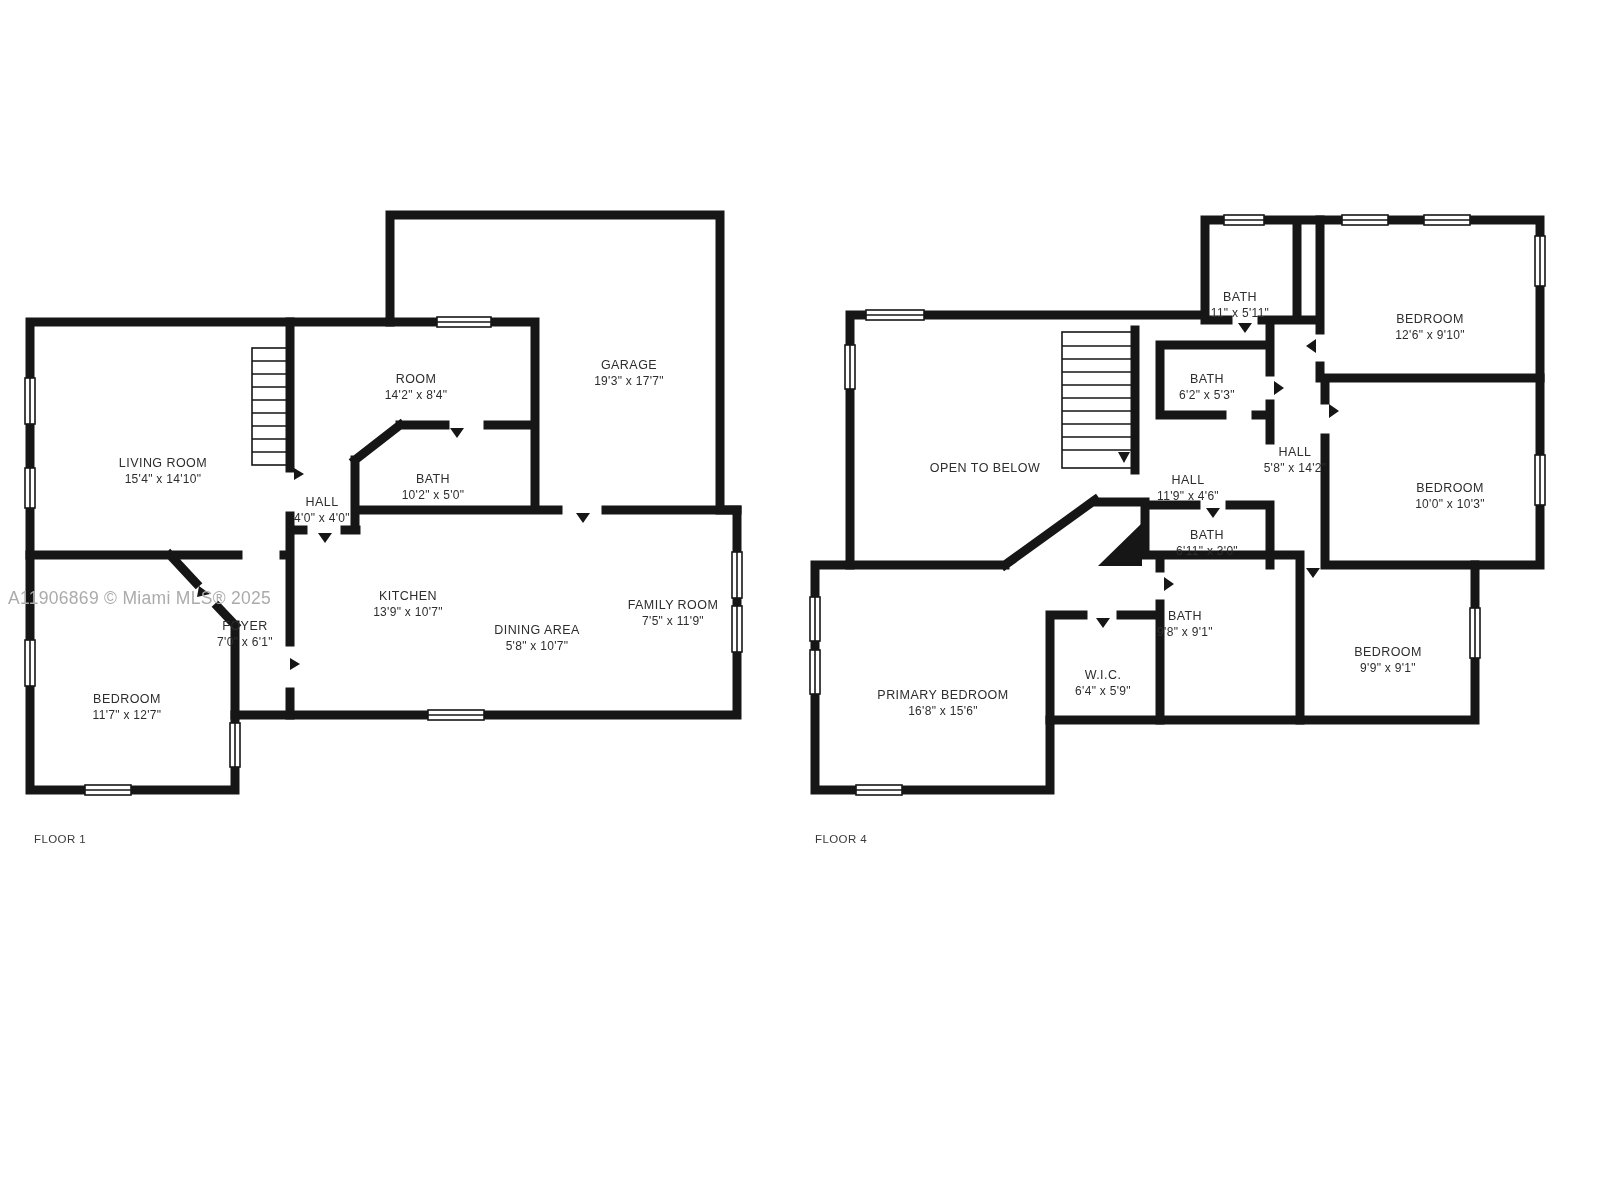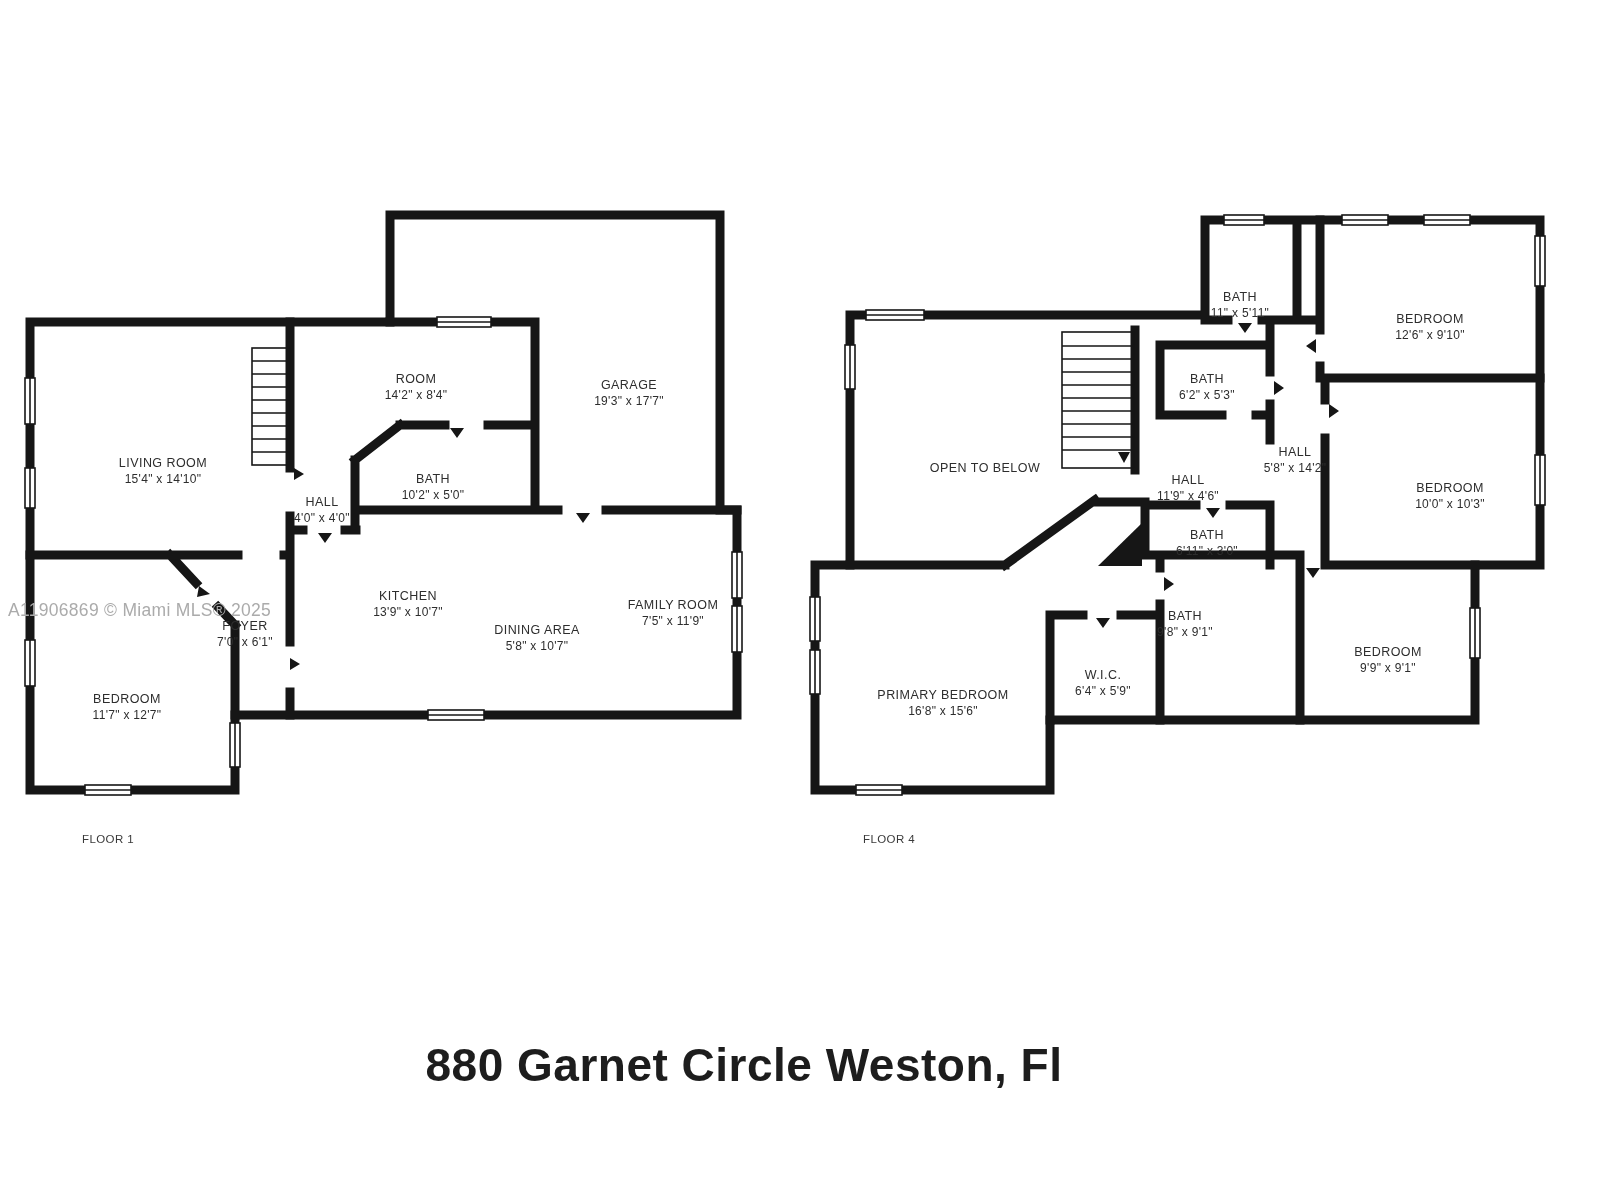--- a/index.html
+++ b/index.html
@@ -8,22 +8,22 @@
   #plan-svg{position:absolute;left:0;top:0;}
   .wall{stroke:#161616;stroke-width:9;fill:none;stroke-linecap:square;}
   .thin{stroke:#161616;stroke-width:1.6;fill:none;}
   .win{fill:#ffffff;stroke:#161616;stroke-width:1.6;}
   .winline{stroke:#161616;stroke-width:1.6;}
   .doortri{fill:#161616;stroke:none;}
   .room-label{position:absolute;transform:translate(-50%,-50%);text-align:center;
               color:#2d2d2d;white-space:nowrap;z-index:5;}
   .rname{display:block;font-size:12.5px;letter-spacing:.45px;margin-top:26px;}
   .rdims{display:block;font-size:12px;letter-spacing:.3px;margin-top:2px;}
-  .floor-label{position:absolute;font-size:11.5px;letter-spacing:.4px;color:#3a3a3a;z-index:5;margin-left:48px;}
-  #watermark{position:absolute;left:8px;top:600px;font-size:17.5px;color:#ababab;
+  .floor-label{position:absolute;font-size:11.5px;letter-spacing:.4px;color:#3a3a3a;z-index:5;}
+  #watermark{position:absolute;left:8px;top:588px;font-size:17.5px;color:#ababab;
              letter-spacing:.3px;z-index:6;}
   #title{position:absolute;left:0;right:112px;top:1038px;text-align:center;
          font-size:46px;font-weight:bold;color:#1d1d1d;letter-spacing:.5px;z-index:5;}
 </style>
 </head>
 <body>
 
 <div id="stage">
 
   <svg id="plan-svg" width="1600" height="1200" viewBox="0 0 1600 1200">
@@ -155,21 +155,21 @@
   </svg>
 
   <div class="room-label" style="left:163px;top:458px">
     <span class="rname">LIVING ROOM</span>
     <span class="rdims">15'4" x 14'10"</span>
   </div>
   <div class="room-label" style="left:416px;top:374px">
     <span class="rname">ROOM</span>
     <span class="rdims">14'2" x 8'4"</span>
   </div>
-  <div class="room-label" style="left:629px;top:380px">
+  <div class="room-label" style="left:629px;top:360px">
     <span class="rname">GARAGE</span>
     <span class="rdims">19'3" x 17'7"</span>
   </div>
   <div class="room-label" style="left:433px;top:474px">
     <span class="rname">BATH</span>
     <span class="rdims">10'2" x 5'0"</span>
   </div>
   <div class="room-label" style="left:322px;top:497px">
     <span class="rname">HALL</span>
     <span class="rdims">4'0" x 4'0"</span>
@@ -241,15 +241,14 @@
   <div class="room-label" style="left:1388px;top:647px">
     <span class="rname">BEDROOM</span>
     <span class="rdims">9'9" x 9'1"</span>
   </div>
 
   <div class="floor-label" style="left:34px;top:833px">FLOOR 1</div>
   <div class="floor-label" style="left:815px;top:833px">FLOOR 4</div>
 
   <div id="watermark">A11906869 © Miami MLS® 2025</div>
 
-  <div id="title">880 Garnet Circle Weston, Fl</div>
 
 </div>
 
 </body></html>

